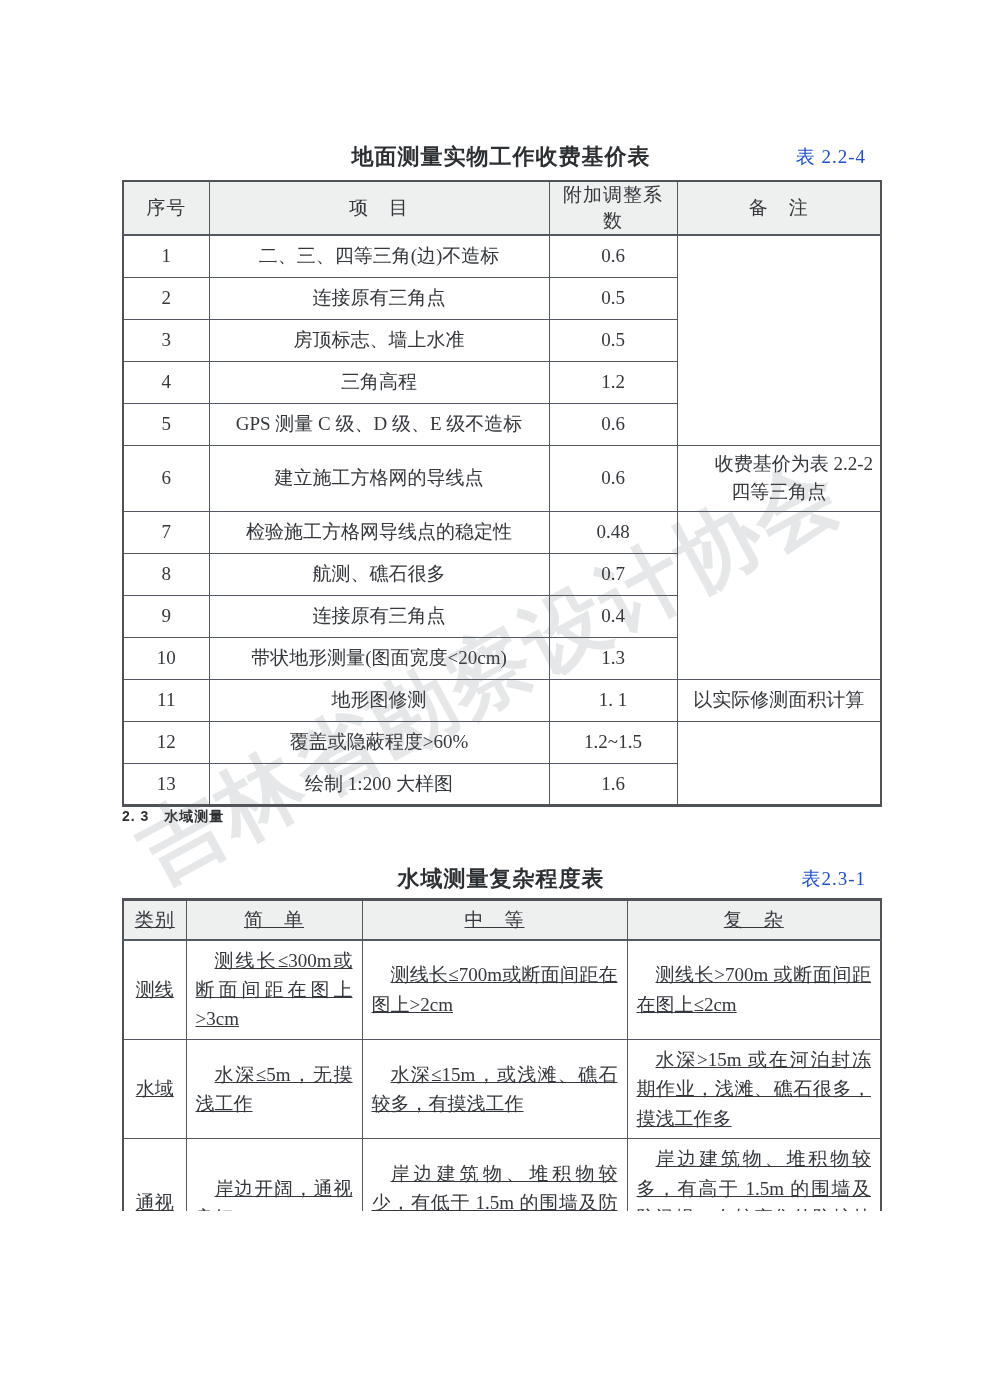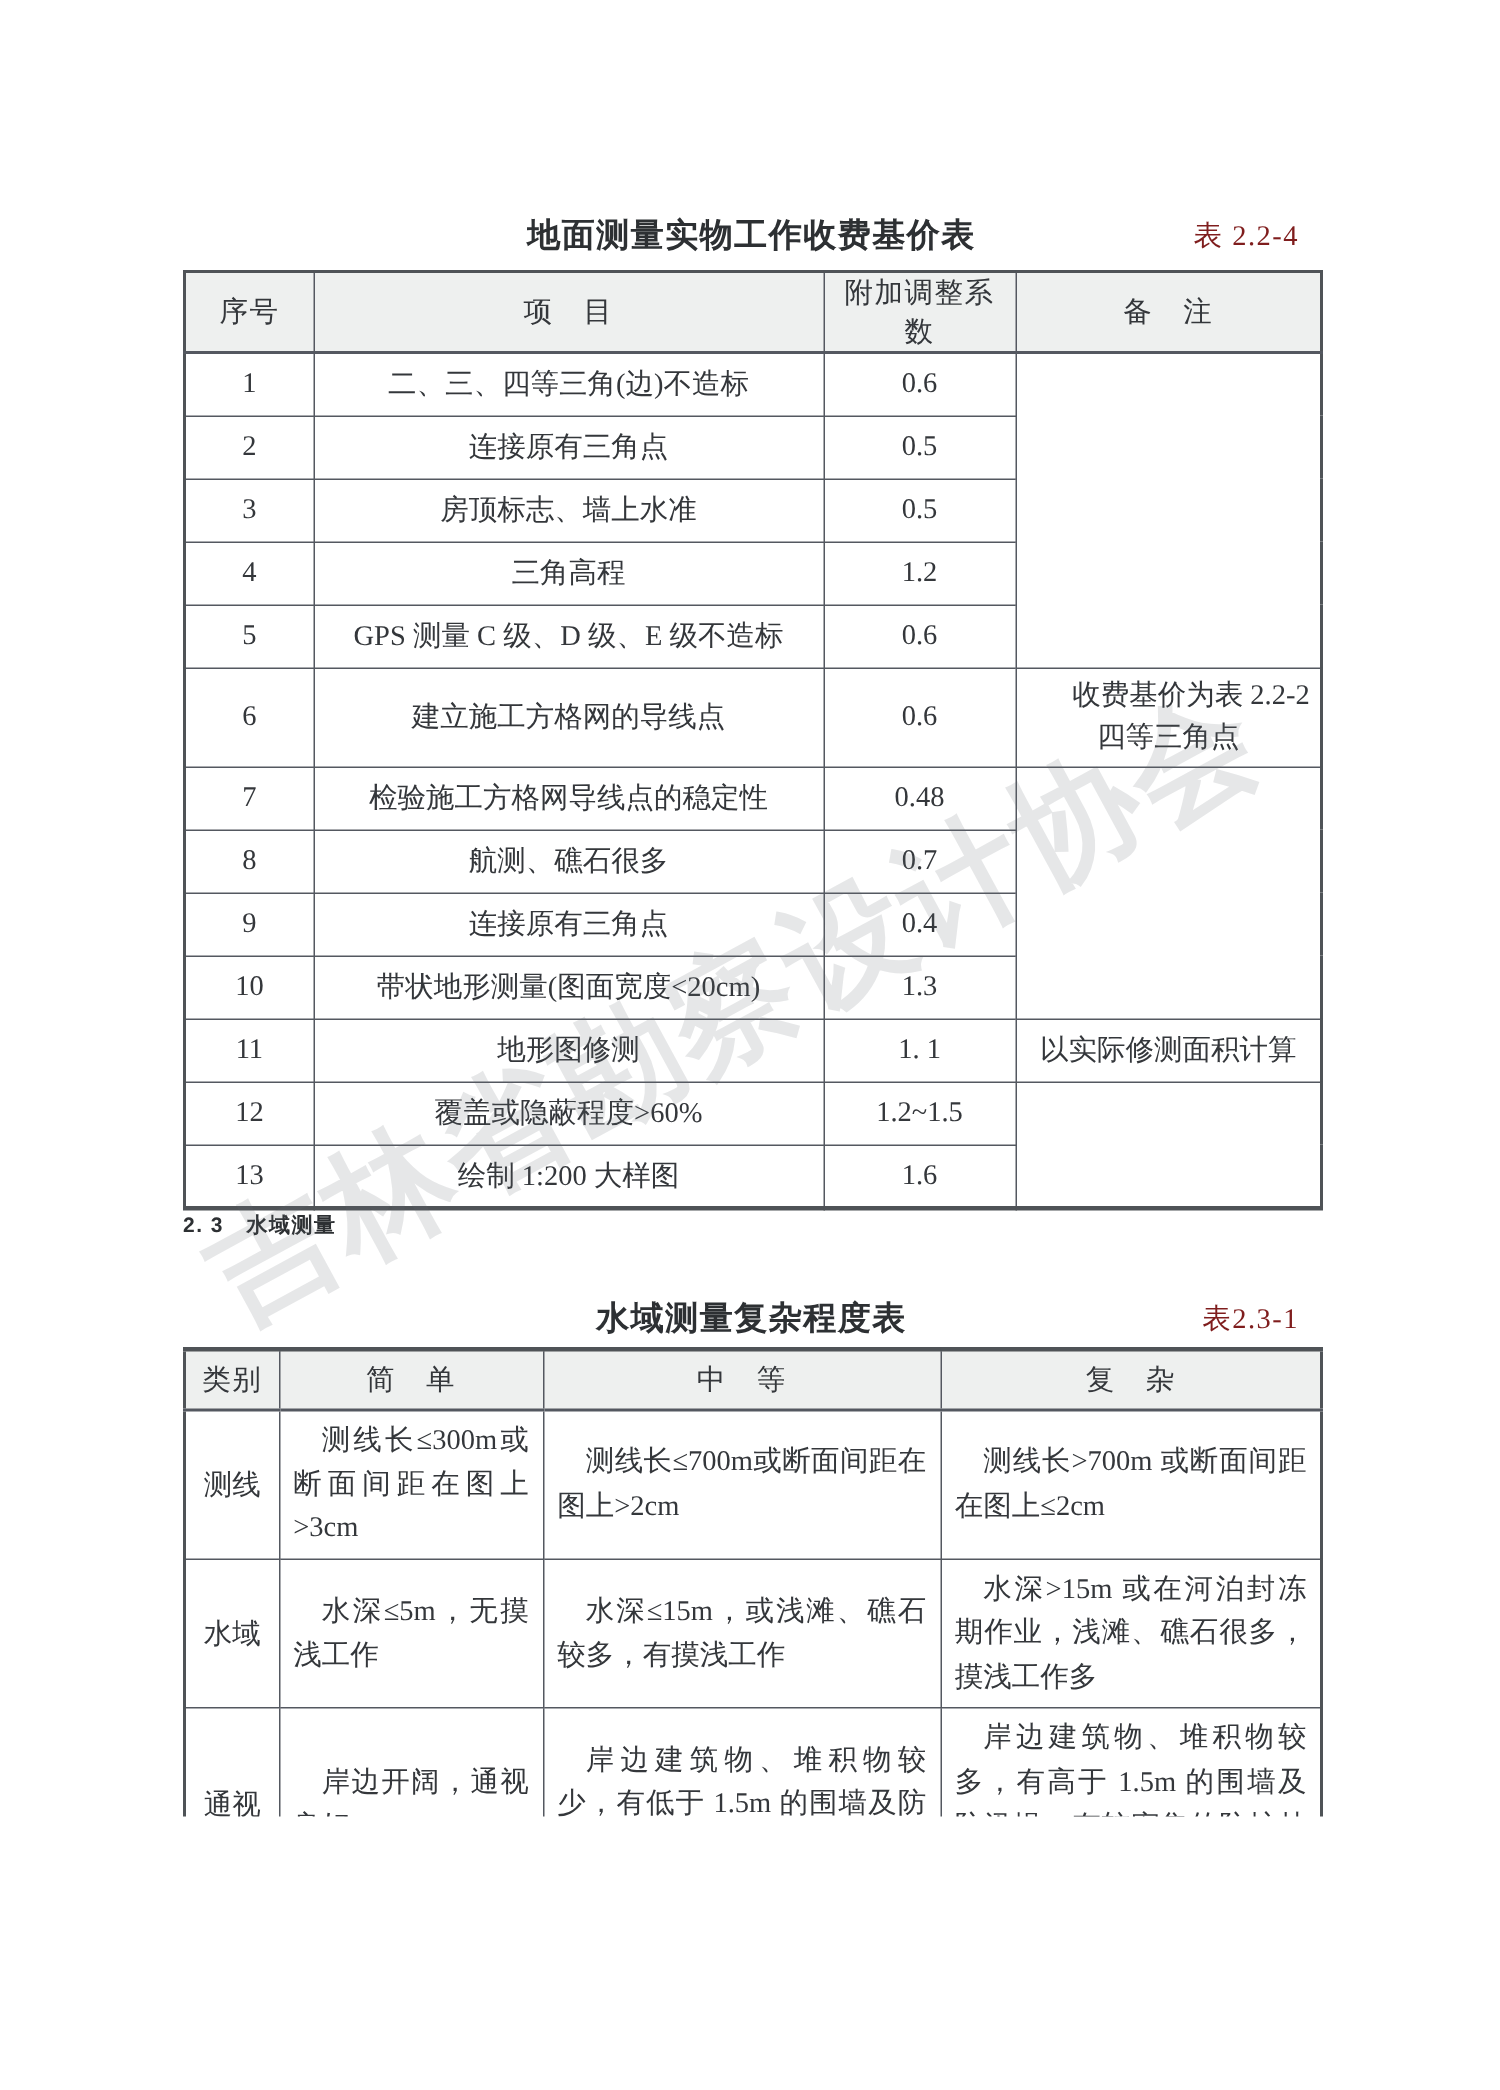--- a/index.html
+++ b/index.html
@@ -16,34 +16,34 @@
   .caption{
     position:absolute;left:122px;width:758px;
     text-align:center;
   }
   .caption .cap-title{
     font-family:"Liberation Sans","DejaVu Sans",sans-serif;
     font-weight:700;font-size:22px;letter-spacing:1px;color:#2d3033;
   }
   .caption .cap-tag{
     position:absolute;right:14px;top:2px;
-    font-size:19px;font-weight:400;letter-spacing:1px;color:#7f1d1d;
+    font-size:19px;font-weight:400;letter-spacing:1px;color:#1d4ed8;
   }
   #cap1{top:142px;}
   #cap2{top:864px;}
   .section-heading{
     position:absolute;left:122px;top:808px;
     font-family:"Liberation Sans","DejaVu Sans",sans-serif;
     font-weight:700;font-size:14px;letter-spacing:1px;color:#2d3033;
   }
   
   table{border-collapse:collapse;table-layout:fixed;}
   #t1,#t2{position:absolute;left:122px;width:758px;padding-left:12px;}
   #t1{top:180px;border:2px solid #4f5357;border-bottom-width:3px;}
-  #t2{top:898px;border:2px solid #4f5357;border-top-width:3px;border-bottom-width:3px;}
+  #t2{top:898px;border:2px solid #4f5357;border-top-width:3px;border-bottom-width:3px;text-decoration:underline;}
   #t1 th,#t1 td,#t2 th,#t2 td{
     border:1.5px solid #545860;
     vertical-align:middle;
     font-size:19px;
     padding:0 6px;
     text-align:center;
     font-weight:400;
   }
   #t1 thead th,#t2 thead th{
     background:#eef0ef;

